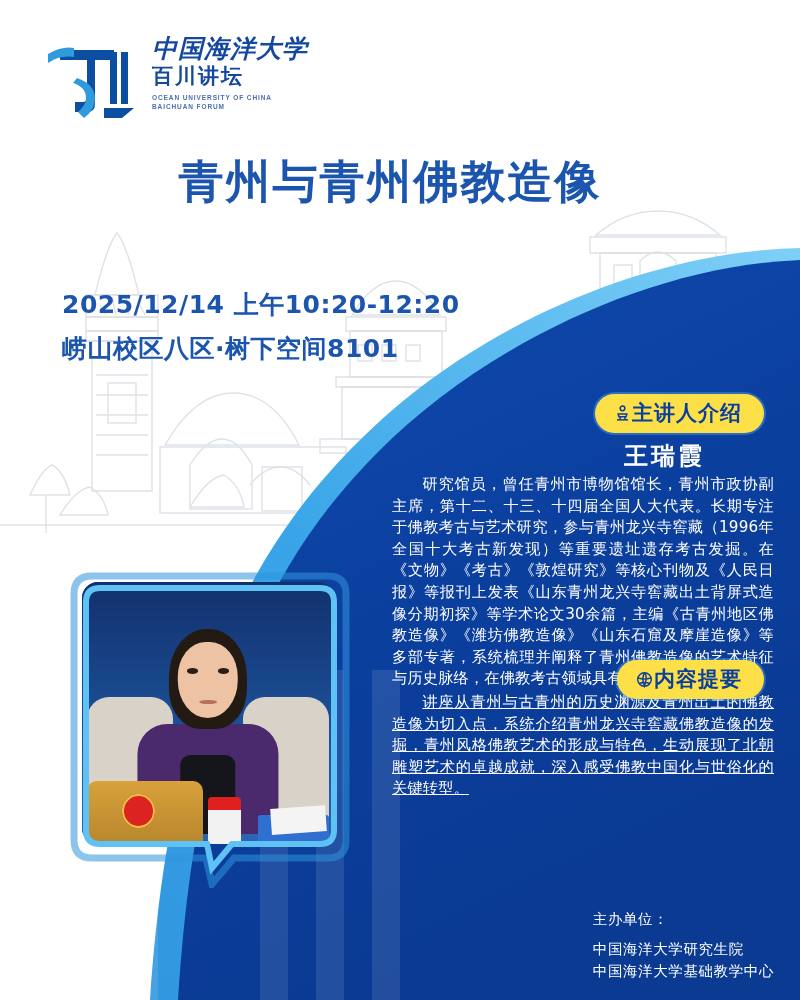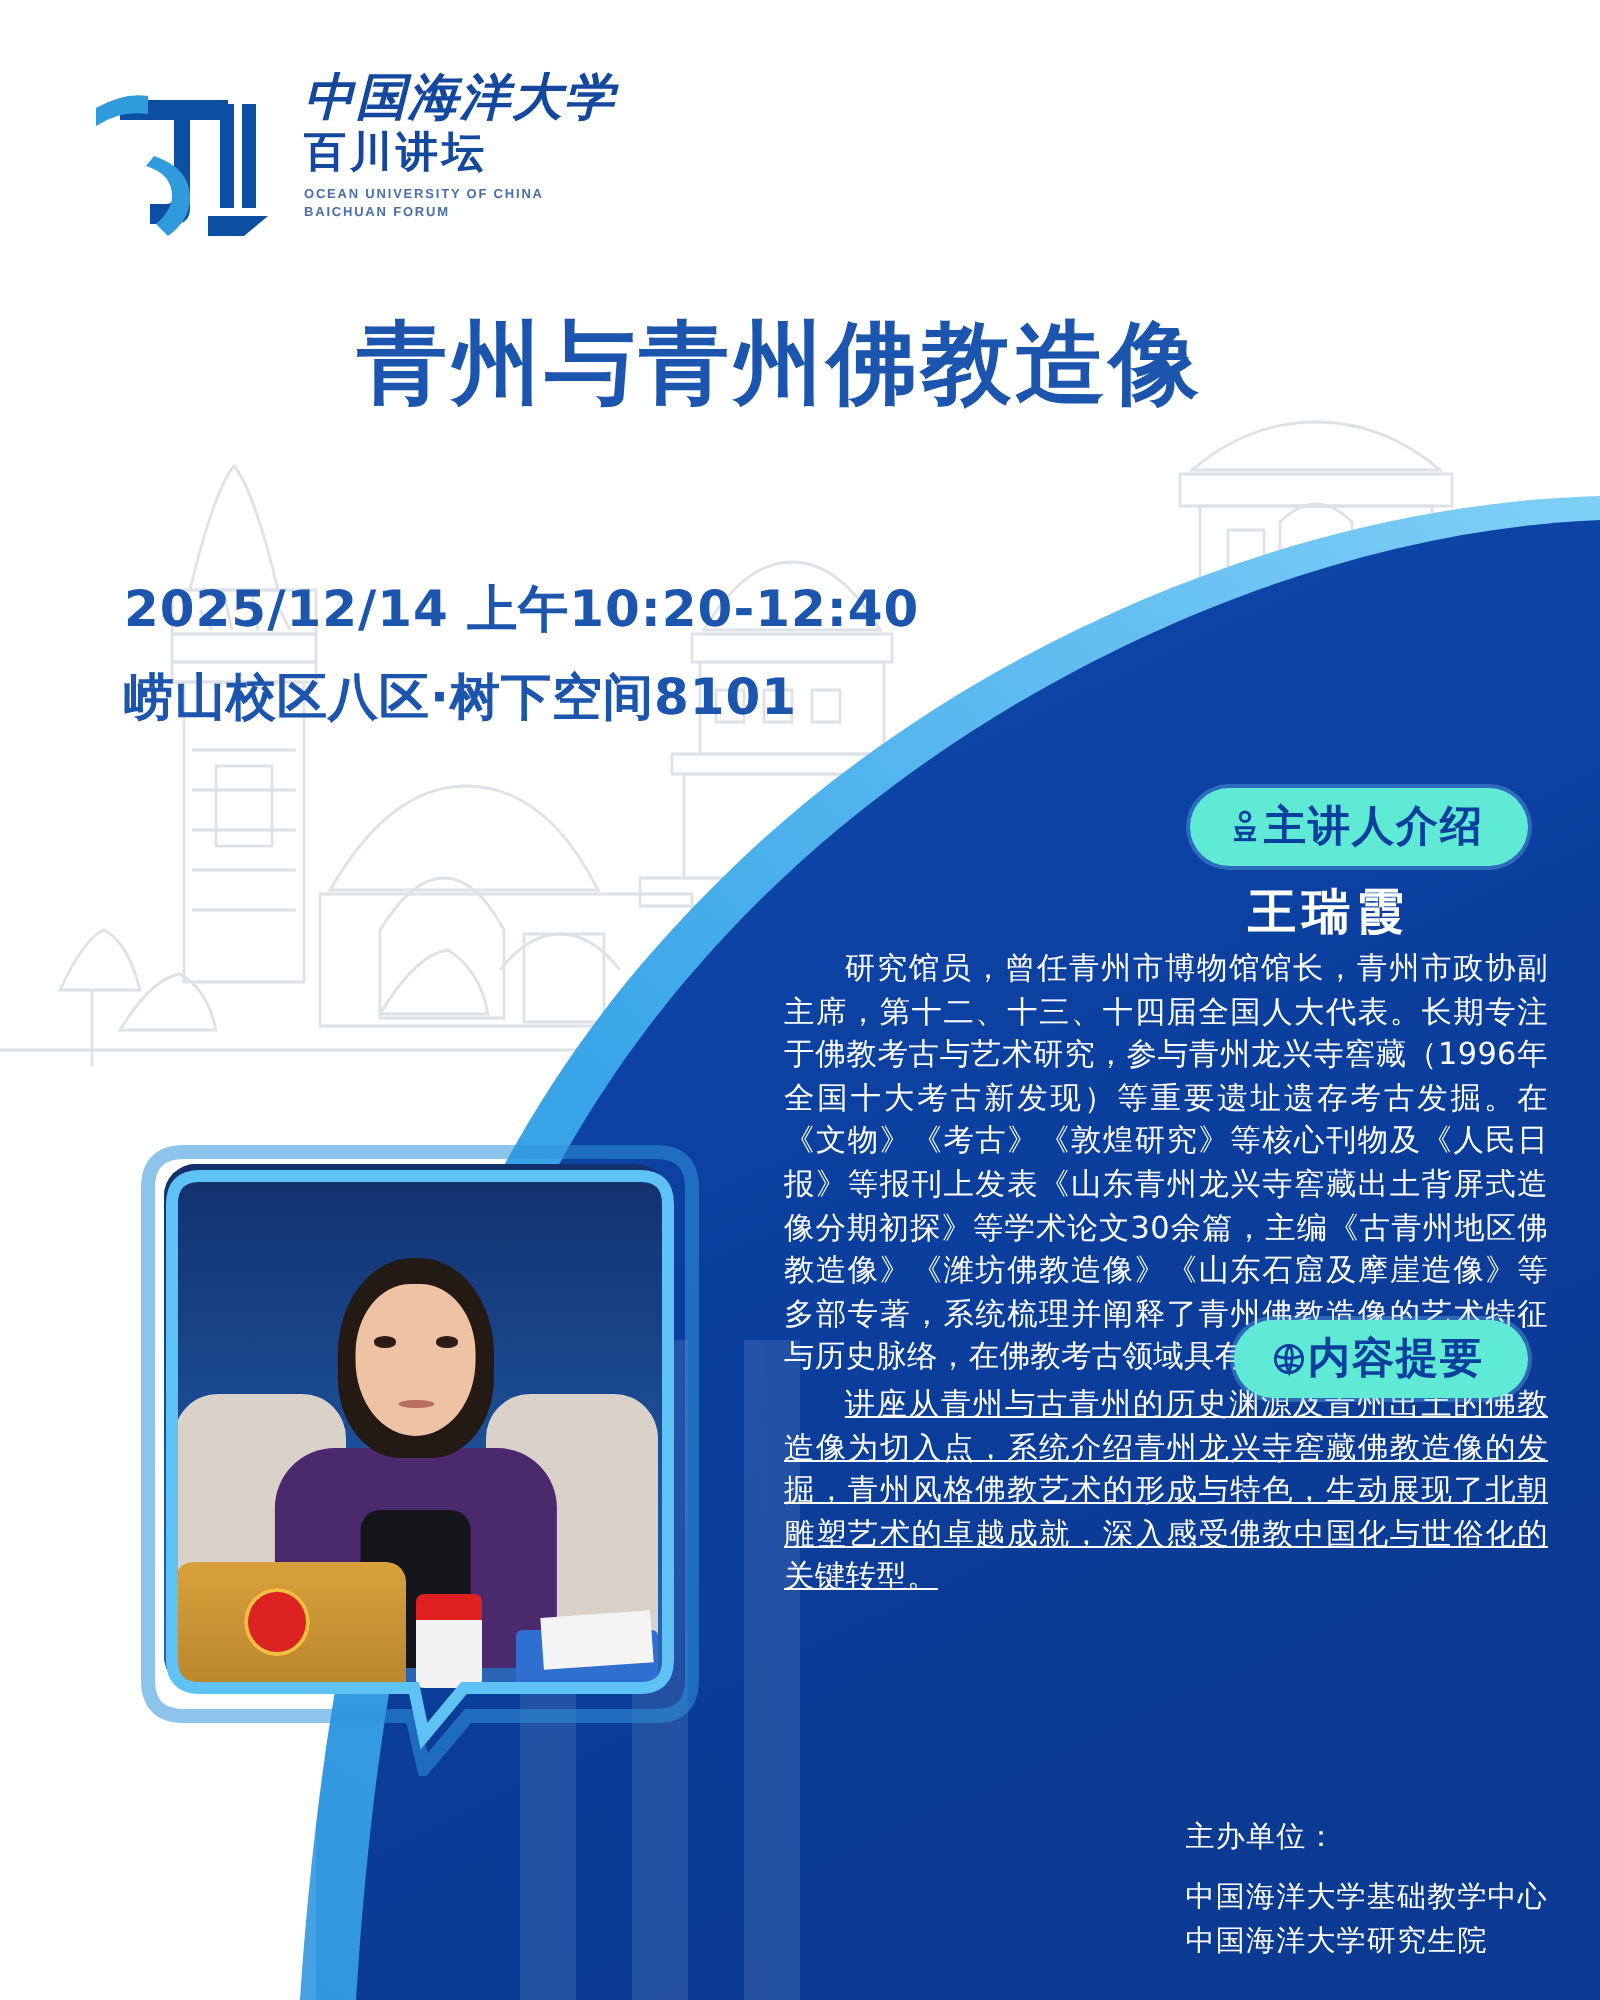--- a/index.html
+++ b/index.html
@@ -124,21 +124,21 @@
   .meta-date { font-size: 25px; letter-spacing: 0.5px; }
   .meta-place { font-size: 25px; letter-spacing: 0.5px; margin-top: 11px; }
 
   
   .badge {
     position: absolute;
     z-index: 14;
     display: inline-flex;
     align-items: center;
     gap: 0;
-    background: #5eead4;
+    background: #fde047;
     border-radius: 999px;
     padding: 5px 22px 6px 18px;
     color: #0b3f9e;
     font-family: "DejaVu Sans", "Liberation Sans", sans-serif;
     font-size: 21px;
     font-weight: bold;
     letter-spacing: 1px;
     box-shadow: 0 0 0 2px rgba(110,190,240,0.35);
   }
   .badge-speaker { right: 36px; top: 394px; }
@@ -331,21 +331,21 @@
       <div class="logo-en">
         <div>OCEAN UNIVERSITY OF CHINA</div>
         <div>BAICHUAN FORUM</div>
       </div>
     </div>
   </div>
 
   <div class="poster-title">青州与青州佛教造像</div>
 
   <div class="meta-block">
-    <div class="meta-date">2025/12/14 上午10:20-12:40</div>
+    <div class="meta-date">2025/12/14 上午10:20-12:20</div>
     <div class="meta-place">崂山校区八区·树下空间8101</div>
   </div>
 
   <div class="badge badge-speaker">
     <svg width="19" height="19" viewBox="0 0 24 24" fill="none" stroke="#0b3f9e" stroke-width="1.9">
       <circle cx="12" cy="5.5" r="3"></circle>
       <path d="M6.5 12.5 h11 l-1 3.5 h-9 z"></path>
       <path d="M5 20 h14"></path>
       <path d="M9 16 v4 M15 16 v4"></path>
     </svg>
@@ -392,19 +392,19 @@
     <svg class="photo-frame-svg" viewBox="0 0 292 320" fill="none">
       <path d="M10 26 q0 -18 18 -18 h236 q18 0 18 18 v246 q0 18 -18 18 h-94 l-22 26 l-6 -26 h-114 q-18 0 -18 -18 z" stroke="#2f93dd" stroke-width="7" opacity="0.55"></path>
       <path d="M22 34 q0 -14 14 -14 h220 q14 0 14 14 v228 q0 14 -14 14 h-88 l-20 24 l-5 -24 h-107 q-14 0 -14 -14 z" stroke="#5ec2f5" stroke-width="6"></path>
     </svg>
   </div>
 
   <div class="footer">
     <div class="footer-row">
       <span>主办单位：</span>
       <span class="footer-org-col">
+        <span>中国海洋大学研究生院</span>
         <span>中国海洋大学基础教学中心</span>
-        <span>中国海洋大学研究生院</span>
       </span>
     </div>
   </div>
 
 </div>
 
 </body></html>

